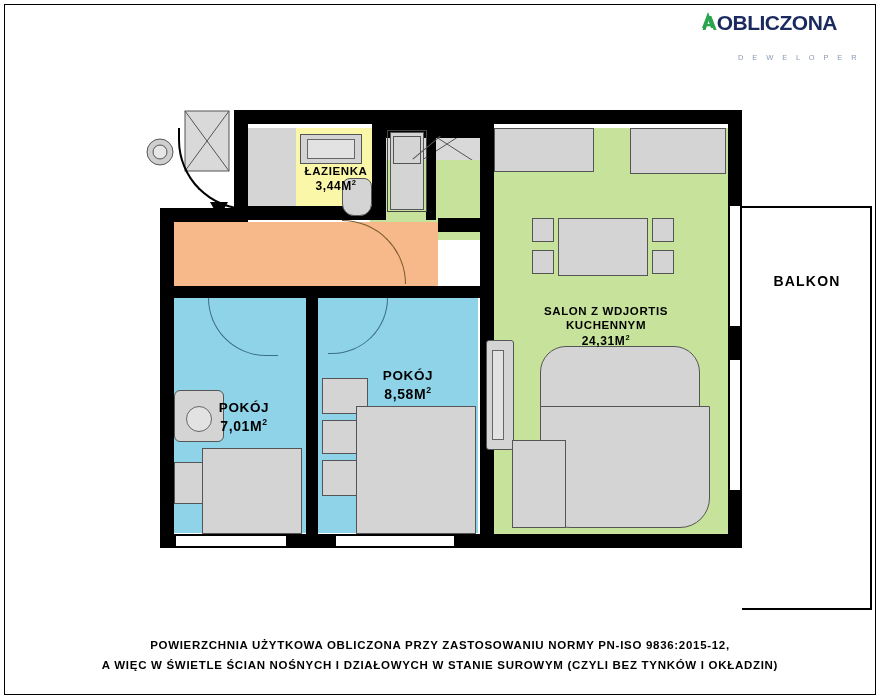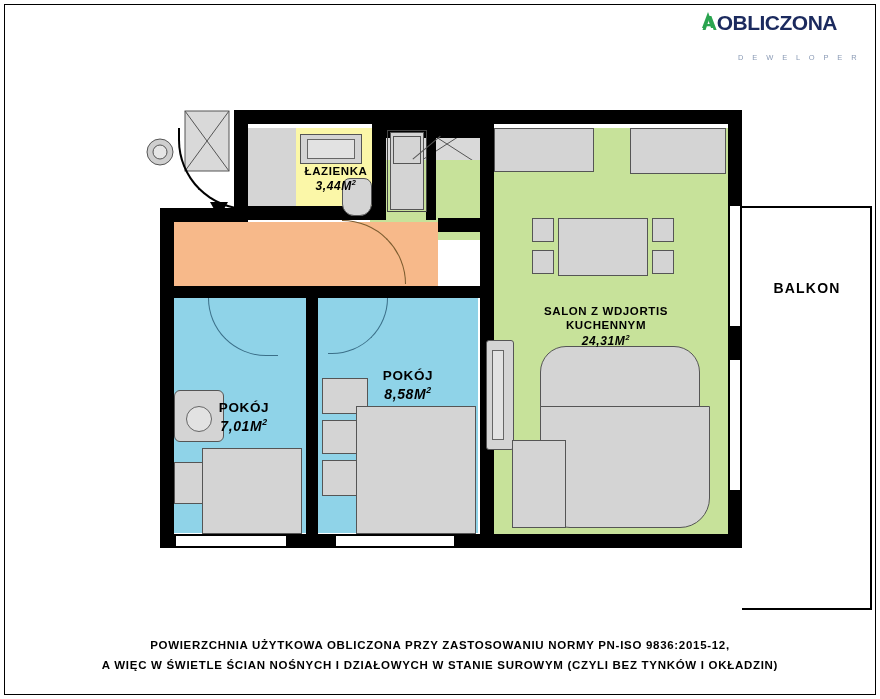--- a/index.html
+++ b/index.html
@@ -130,21 +130,21 @@
   .thin { border: 1px solid #555; background: transparent; }
 
   .label {
     text-align: center;
     color: #000;
     font-weight: bold;
     letter-spacing: 0.6px;
     line-height: 1.25;
   }
   .label .big { display: block; }
-  .label .area { display: block; font-style: italic; }
+  .label .area { display: block; }
 
   .lab-room { font-size: 13.5px; }
   .lab-room .area { font-size: 14px; }
   .lab-small { font-size: 11.5px; }
   .lab-small .area { font-size: 12px; }
   .lab-balkon { font-size: 14px; letter-spacing: 1.2px; }
 
   
   .footer {
     position: absolute;
@@ -314,21 +314,21 @@
       <span class="big">POKÓJ</span>
       <span class="area"><span>8,58M</span><span class="sup">2</span></span>
     </div>
 
     <div class="label lab-small" style="left:366px; top:194px; width:200px;">
       <span class="big">SALON Z WDJORTIS</span>
       <span class="big">KUCHENNYM</span>
       <span class="area"><span>24,31M</span><span class="sup">2</span></span>
     </div>
 
-    <div class="label lab-balkon" style="left:612px; top:170px; width:110px;">
+    <div class="label lab-balkon" style="left:612px; top:163px; width:110px;">
       <span class="big">BALKON</span>
     </div>
   </div>
 
   <div class="footer">
     <div>POWIERZCHNIA UŻYTKOWA OBLICZONA PRZY ZASTOSOWANIU NORMY PN-ISO 9836:2015-12,</div>
     <div>A WIĘC W ŚWIETLE ŚCIAN NOŚNYCH I DZIAŁOWYCH W STANIE SUROWYM (CZYLI BEZ TYNKÓW I OKŁADZIN)</div>
   </div>
 </div>
 

